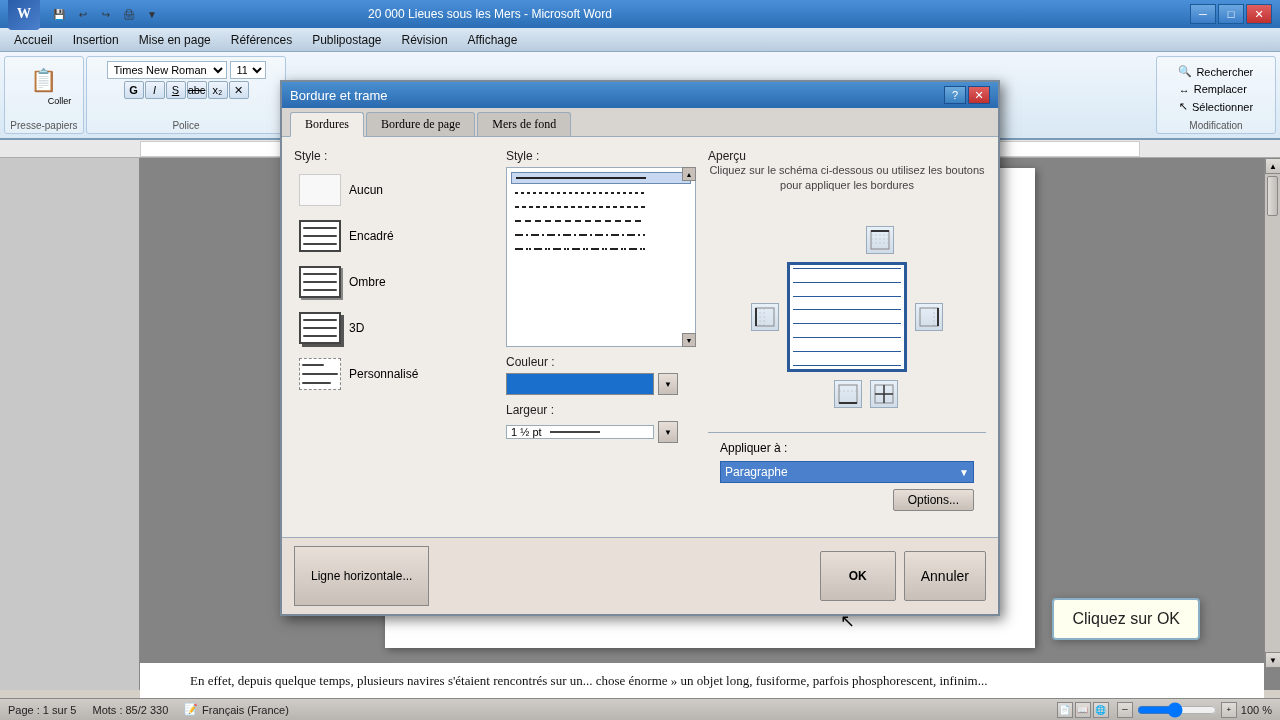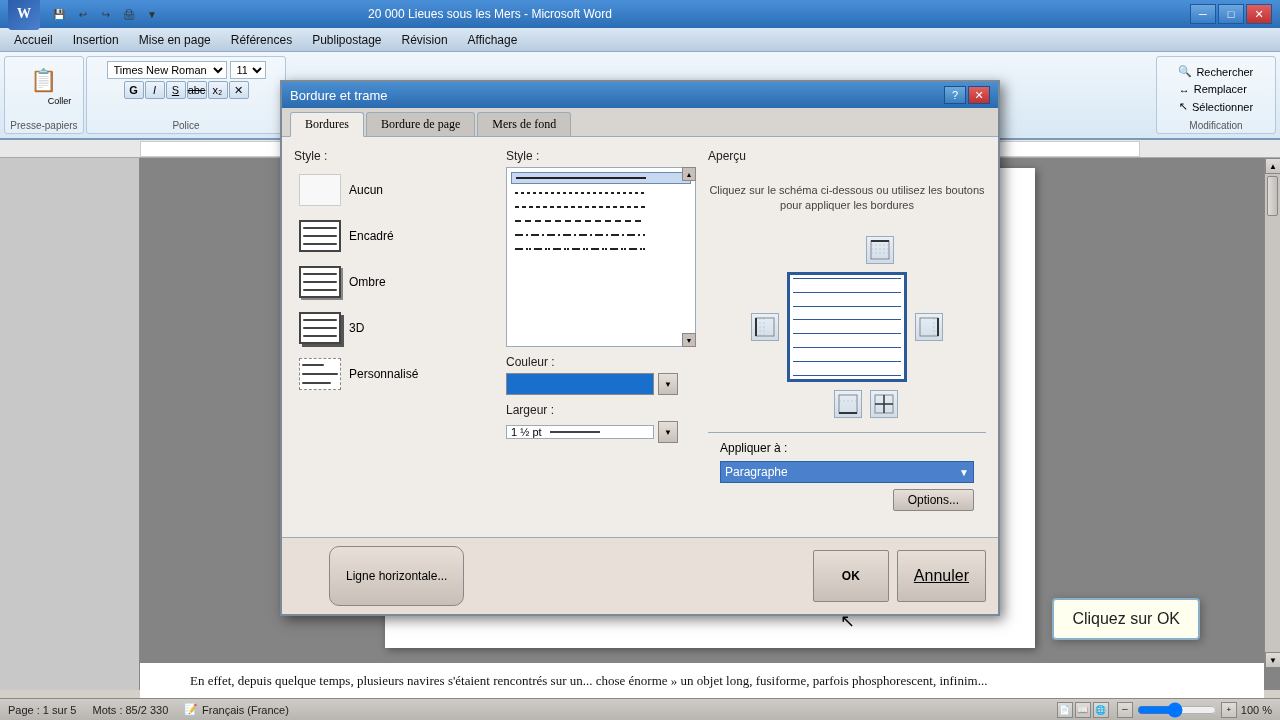--- a/index.html
+++ b/index.html
@@ -526,21 +526,21 @@
 
     
     .preview-panel {
       flex: 1;
       display: flex;
       flex-direction: column;
     }
     .preview-label {
       font-size: 12px;
       color: #222;
-      margin-bottom: 20px;
+      margin-bottom: 0;
     }
     .preview-hint {
       font-size: 11px;
       color: #444;
       text-align: center;
       line-height: 1.4;
       margin-bottom: 8px;
     }
     .preview-area {
       flex: 1;
@@ -662,44 +662,42 @@
       padding: 8px 12px;
       border-top: 1px solid #9aacbc;
       background: #e8e0d8;
     }
     .footer-left-btn {
       padding: 22px 16px;
       background: linear-gradient(to bottom, #e8e0d8, #c8c0b8);
       border: 1px solid #888;
       font-size: 12px;
       cursor: pointer;
-      border-radius: 10px;
-      margin-left: 35px;
+      border-radius: 0;
     }
     .footer-right-btns {
       display: flex;
       gap: 8px;
     }
     .btn-ok {
       padding: 4px 28px;
       background: linear-gradient(to bottom, #e8e0d8, #c8c0b8);
       border: 1px solid #888;
       font-size: 12px;
       cursor: pointer;
       border-radius: 2px;
       font-weight: bold;
     }
     .btn-cancel {
       padding: 16px 16px;
       background: linear-gradient(to bottom, #e8e0d8, #c8c0b8);
       border: 1px solid #888;
-      font-size: 16px;
+      font-size: 14px;
       cursor: pointer;
       border-radius: 2px;
-      text-decoration: underline;
     }
 
     
     .tooltip-box {
       position: absolute;
       bottom: 80px;
       right: 80px;
       background: #fffff0;
       border: 2px solid #8ab0c8;
       border-radius: 4px;

